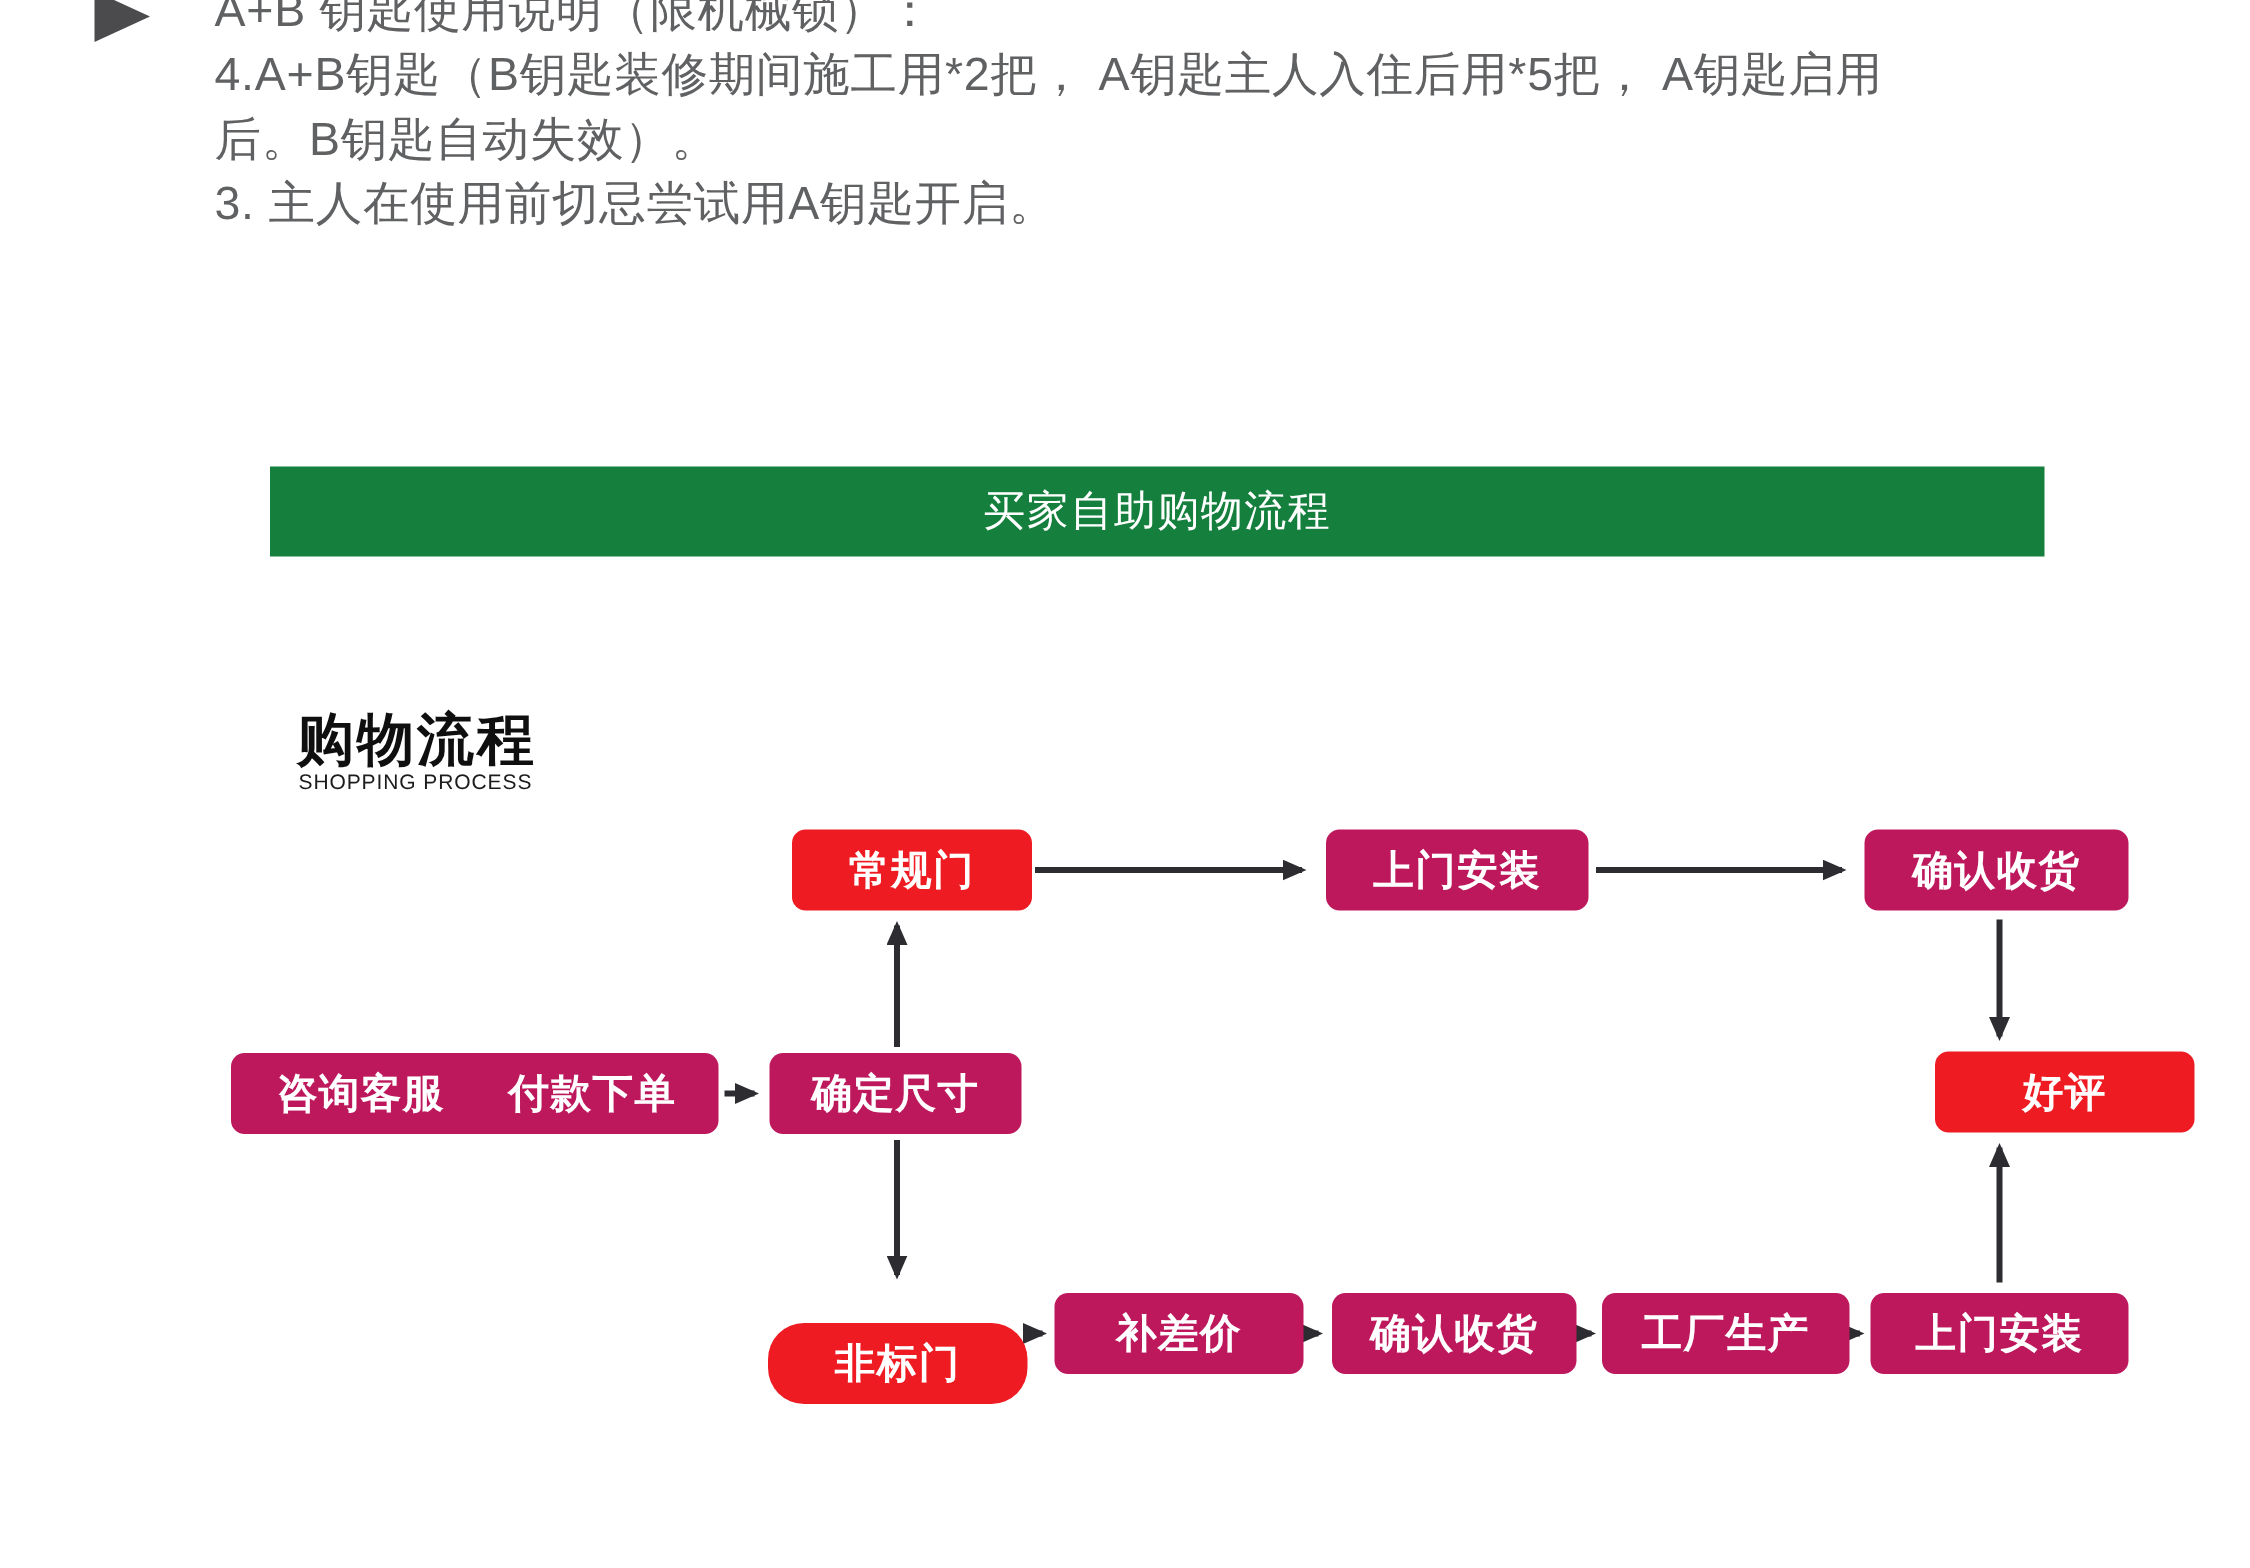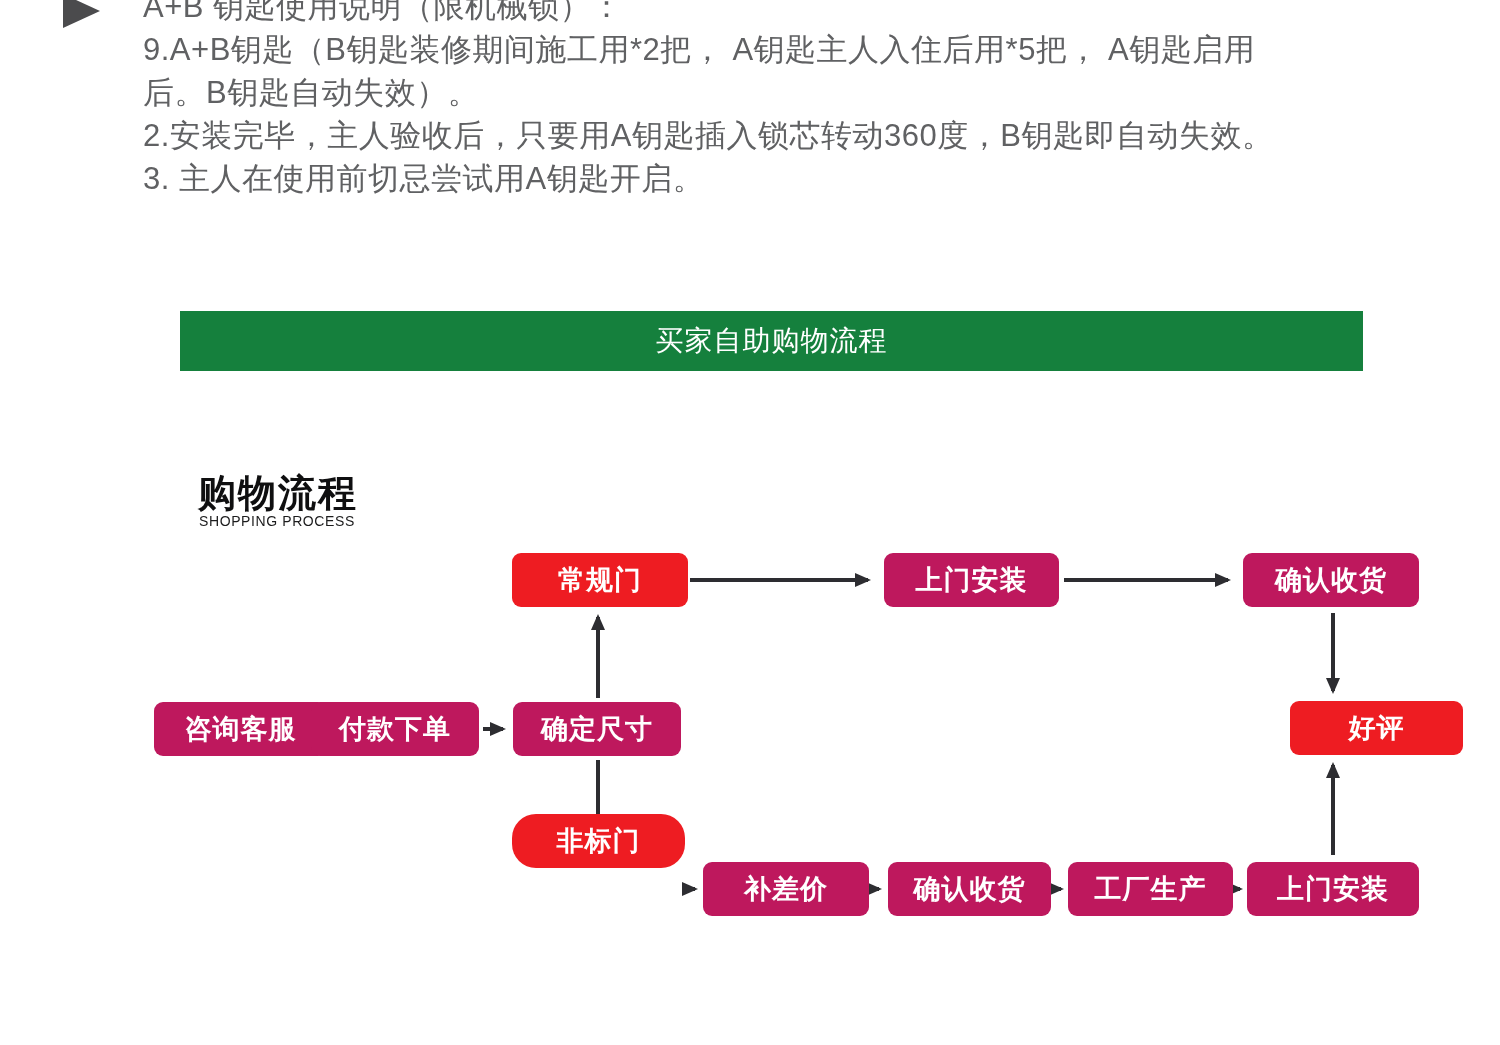--- a/index.html
+++ b/index.html
@@ -70,51 +70,50 @@
     border-radius:9px;
     display:flex; align-items:center; justify-content:center;
     color:#ffffff;
     font-weight:bold;
     font-size:27px;
     letter-spacing:1px;
   }
   .node.dark{background:#be185d;}
   .node.red{background:#ee1c22;}
 
-  .n0{left:512px;top:553px;width:176px;}
+  .n0{left:528px;top:553px;width:160px;}
   .n1{left:884px;top:553px;width:175px;}
   .n2{left:1243px;top:553px;width:176px;}
   .n3{left:108px;top:702px;width:173px;margin-left:46px;}
   .n4{left:311px;top:702px;width:168px;}
   .n5{left:513px;top:702px;width:168px;}
   .n6{left:1246px;top:701px;width:173px;margin-left:44px;}
-  .n7{left:512px;top:814px;width:173px;border-radius:24px;}
+  .n7{left:512px;top:882px;width:173px;border-radius:24px;}
   .n8{left:703px;top:862px;width:166px;}
   .n9{left:888px;top:862px;width:163px;}
   .n10{left:1068px;top:862px;width:165px;}
   .n11{left:1247px;top:862px;width:172px;}
 
   .arrows{
     position:absolute;
     left:0; top:0;
     width:1500px; height:1045px;
     pointer-events:none;
   }
 </style>
 </head>
 <body>
 
 <div id="stage">
 
   <div class="bullet-tri"></div>
   <div class="instructions">
     <div>A+B 钥匙使用说明（限机械锁）：</div>
-    <div>9.A+B钥匙（B钥匙装修期间施工用*2把， A钥匙主人入住后用*5把， A钥匙启用</div>
+    <div>4.A+B钥匙（B钥匙装修期间施工用*2把， A钥匙主人入住后用*5把， A钥匙启用</div>
     <div>后。B钥匙自动失效）。</div>
-    <div>2.安装完毕，主人验收后，只要用A钥匙插入锁芯转动360度，B钥匙即自动失效。</div>
     <div>3. 主人在使用前切忌尝试用A钥匙开启。</div>
   </div>
 
   <div class="banner">
     <span>买家自助购物流程</span>
   </div>
 
   <div class="sec-title-cn">购物流程</div>
   <div class="sec-title-en">SHOPPING PROCESS</div>
 

